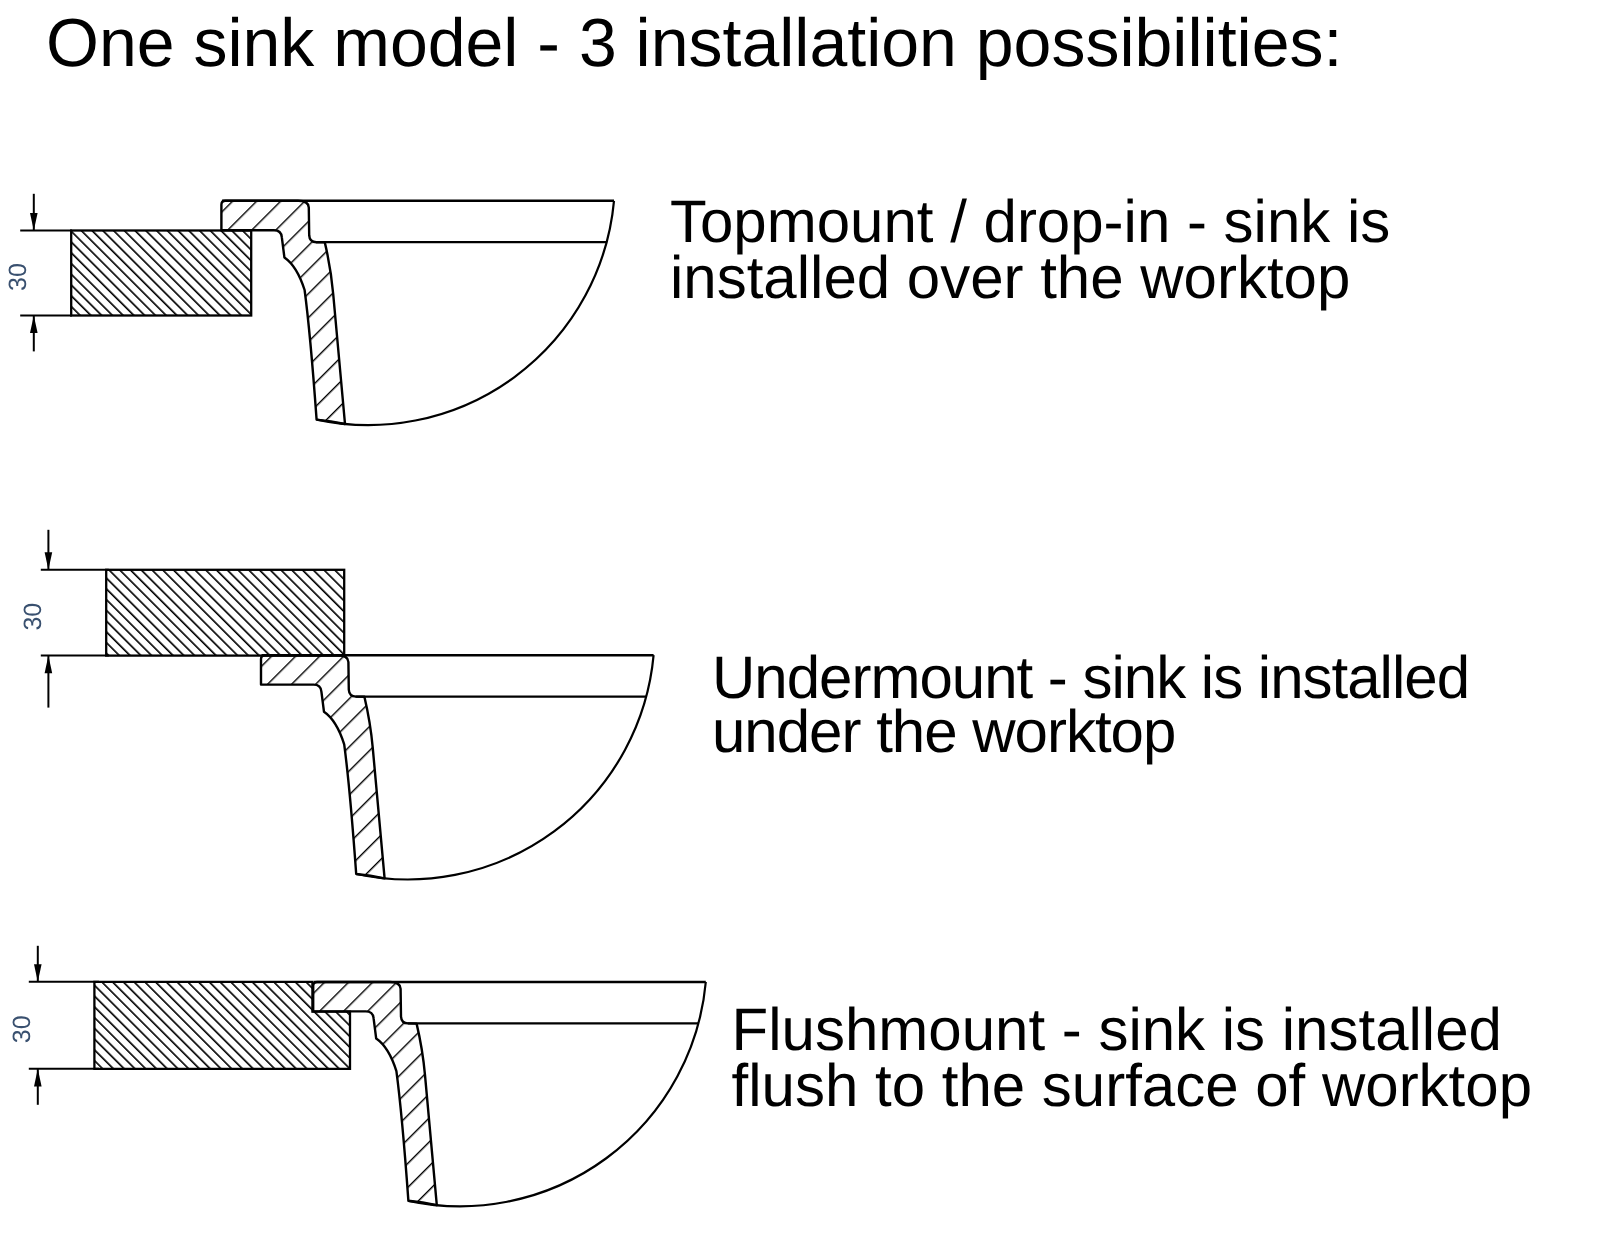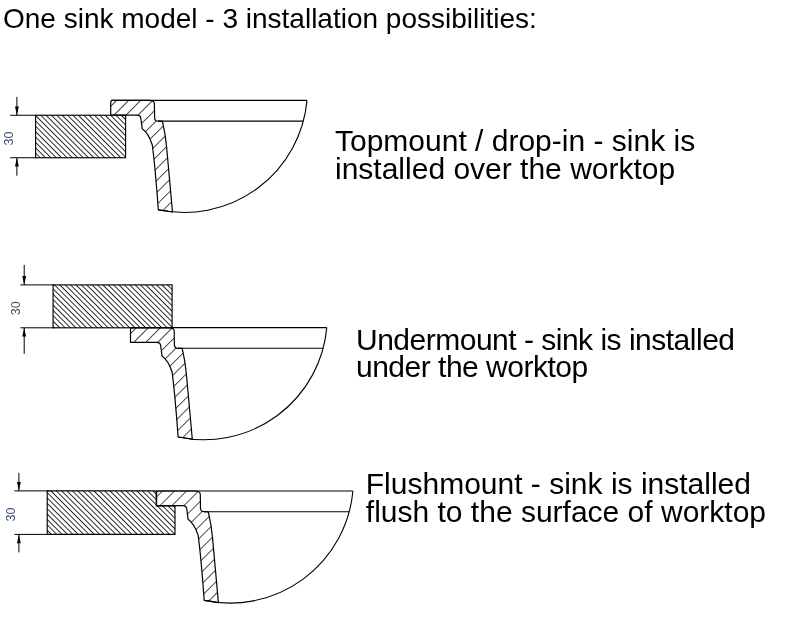--- a/index.html
+++ b/index.html
@@ -1,28 +1,28 @@
 <!DOCTYPE html>
 <html><head>
 <meta charset="utf-8">
 <style>
 html,body{margin:0;padding:0;background:#fff;width:800px;height:621px;overflow:hidden}
 body{font-family:"Liberation Sans",sans-serif;color:#000;position:relative}
 .t{position:absolute;white-space:pre;line-height:27.5px;font-size:30px}
-#title{position:absolute;left:3px;top:2.8px;font-size:28px;white-space:pre}
+#title{position:absolute;left:23px;top:2.8px;font-size:34px;white-space:pre}
 svg{position:absolute;left:0;top:0}
 </style>
 </head>
 <body>
 <div id="title">One sink model - 3 installation possibilities:</div>
-<div class="t" style="left:335px;top:127px">Topmount / drop-in - sink is
+<div class="t" style="left:335px;top:98px">Topmount / drop-in - sink is
 installed over the worktop</div>
 <div class="t" style="left:356px;top:325.6px;letter-spacing:-0.5px">Undermount - sink is installed
 under the worktop</div>
-<div class="t" style="left:365.8px;top:470px">Flushmount - sink is installed
+<div class="t" style="left:365.8px;top:502px">Flushmount - sink is installed
 flush to the surface of worktop</div>
 <svg width="800" height="621" viewBox="0 0 800 621">
 <defs>
 <pattern id="hw" width="3.8" height="8" patternUnits="userSpaceOnUse" patternTransform="rotate(-45)">
   <line x1="0" y1="-1" x2="0" y2="9" stroke="#000" stroke-width="1.65"></line>
 </pattern>
 <pattern id="hs" width="8.5" height="8" patternUnits="userSpaceOnUse" patternTransform="rotate(45)">
   <line x1="0" y1="-1" x2="0" y2="9" stroke="#000" stroke-width="1.4"></line>
 </pattern>
 <g id="sink">

